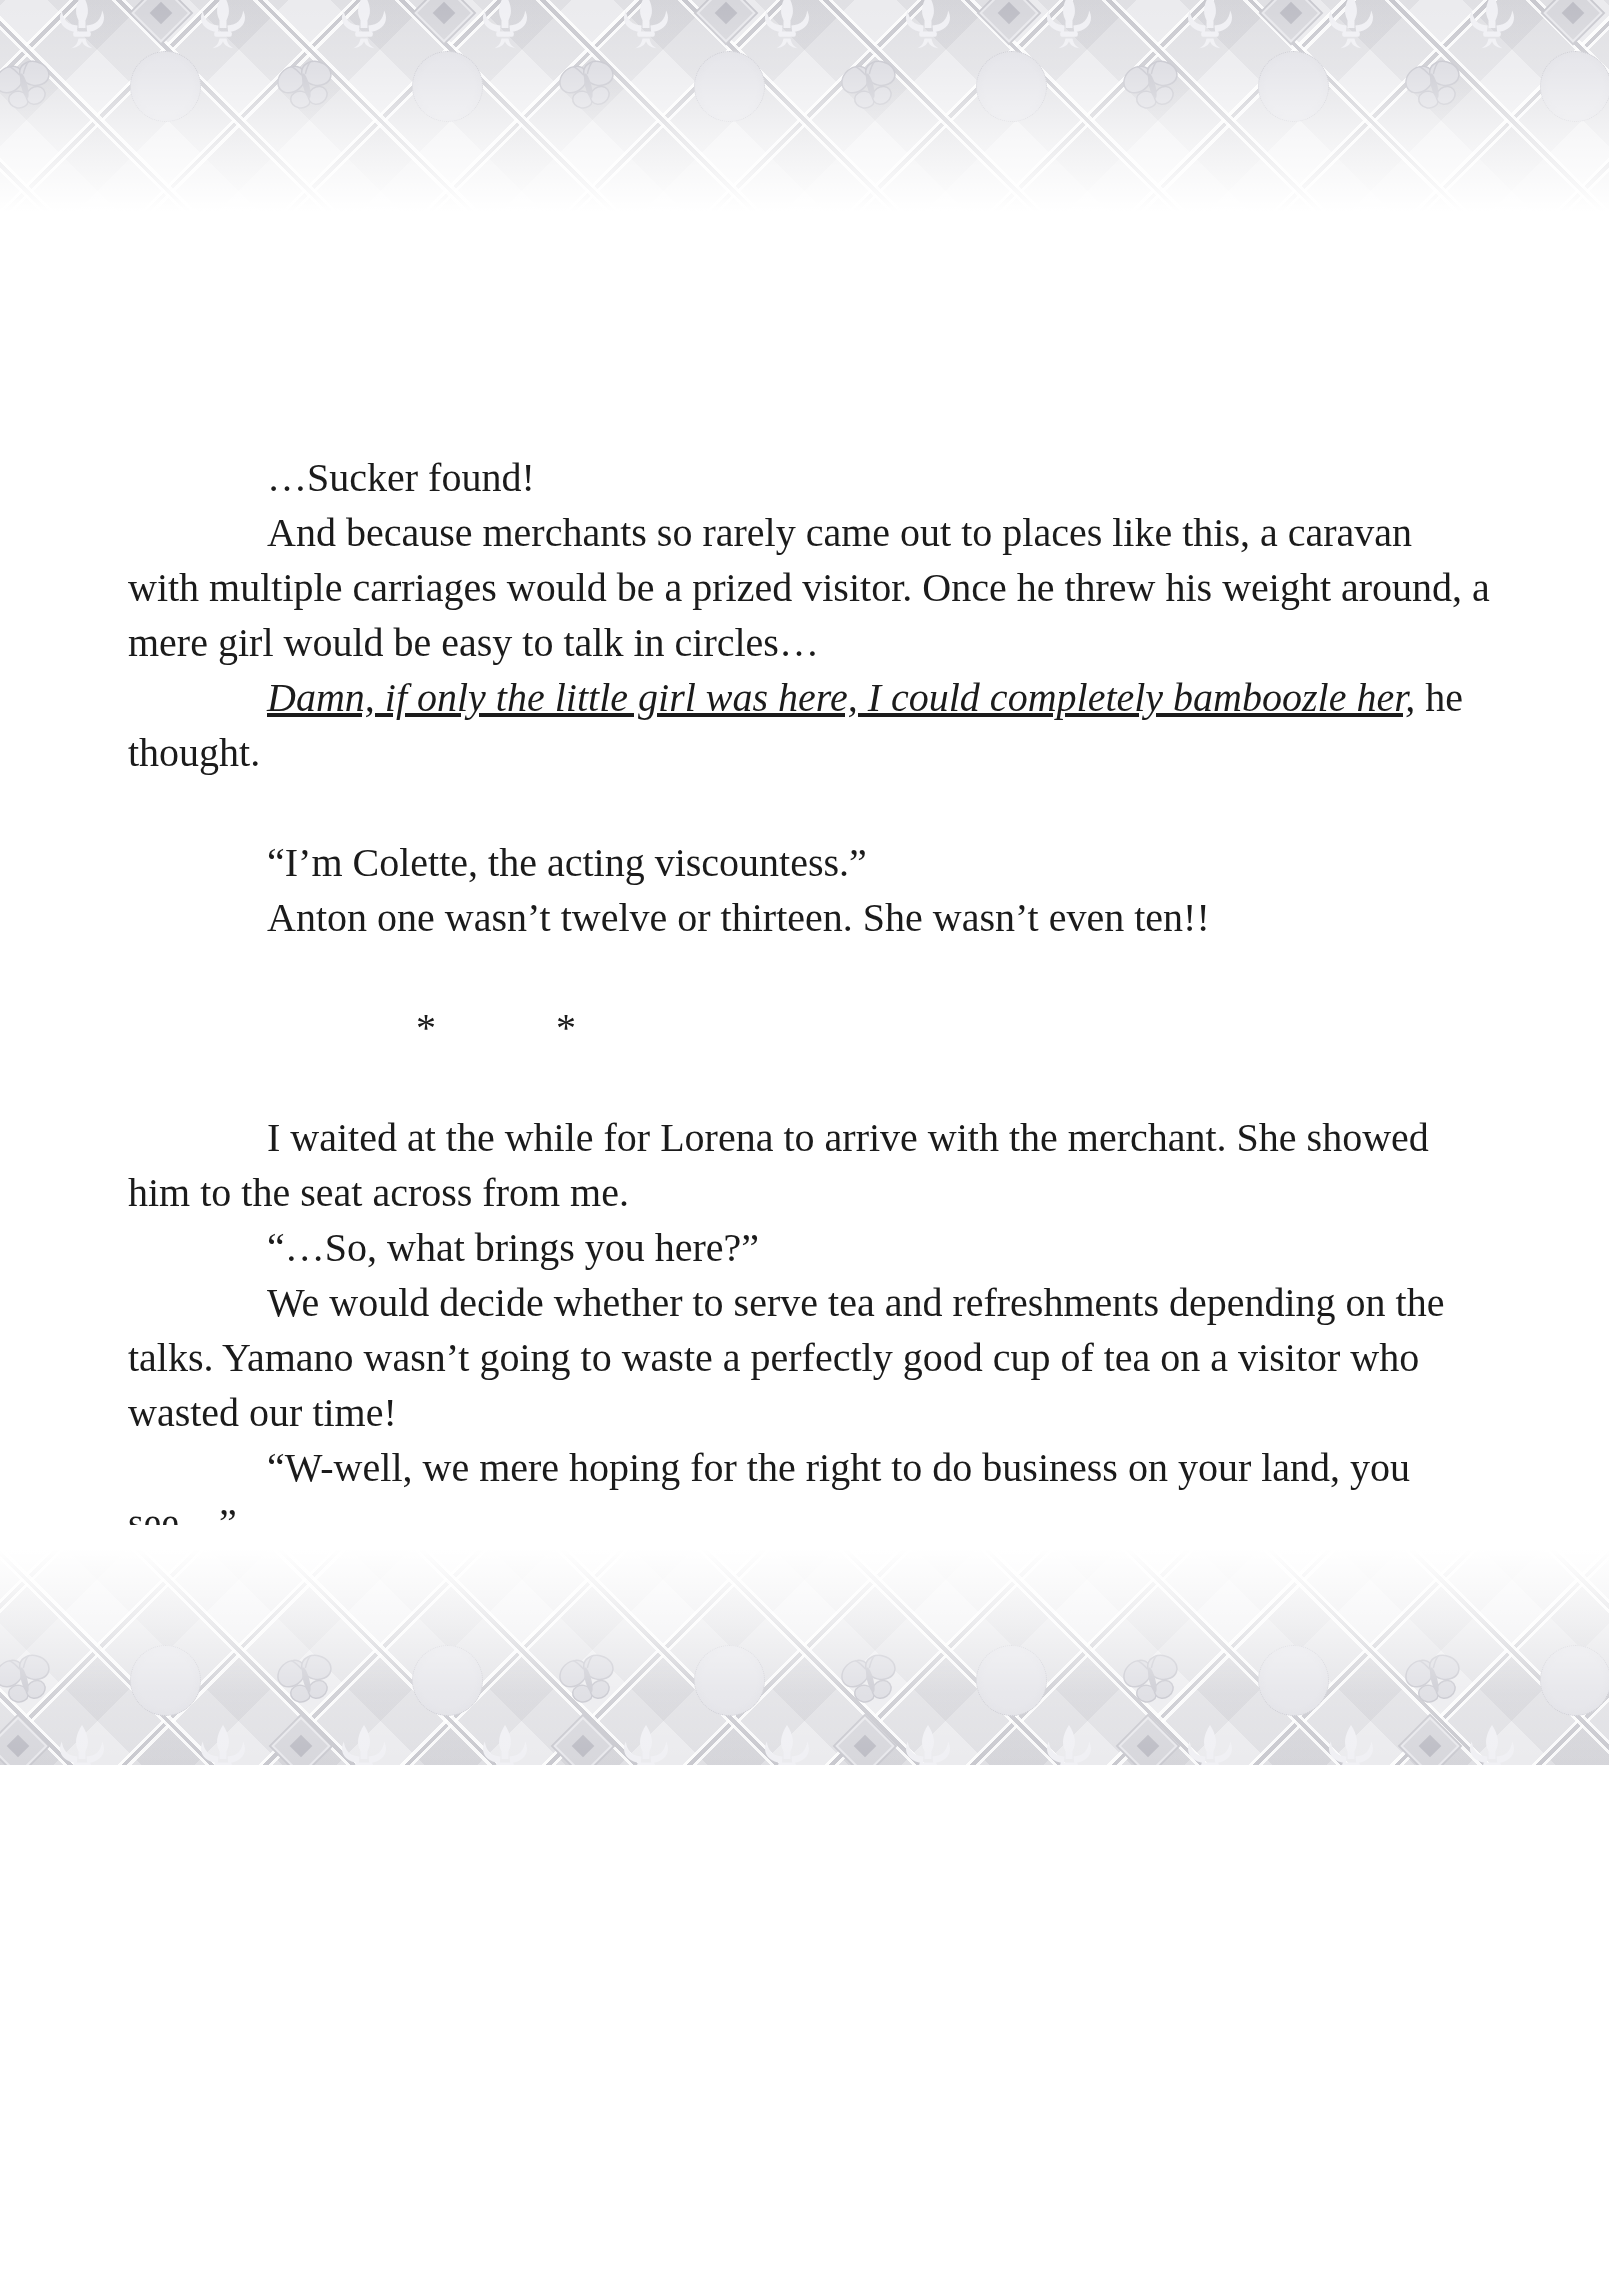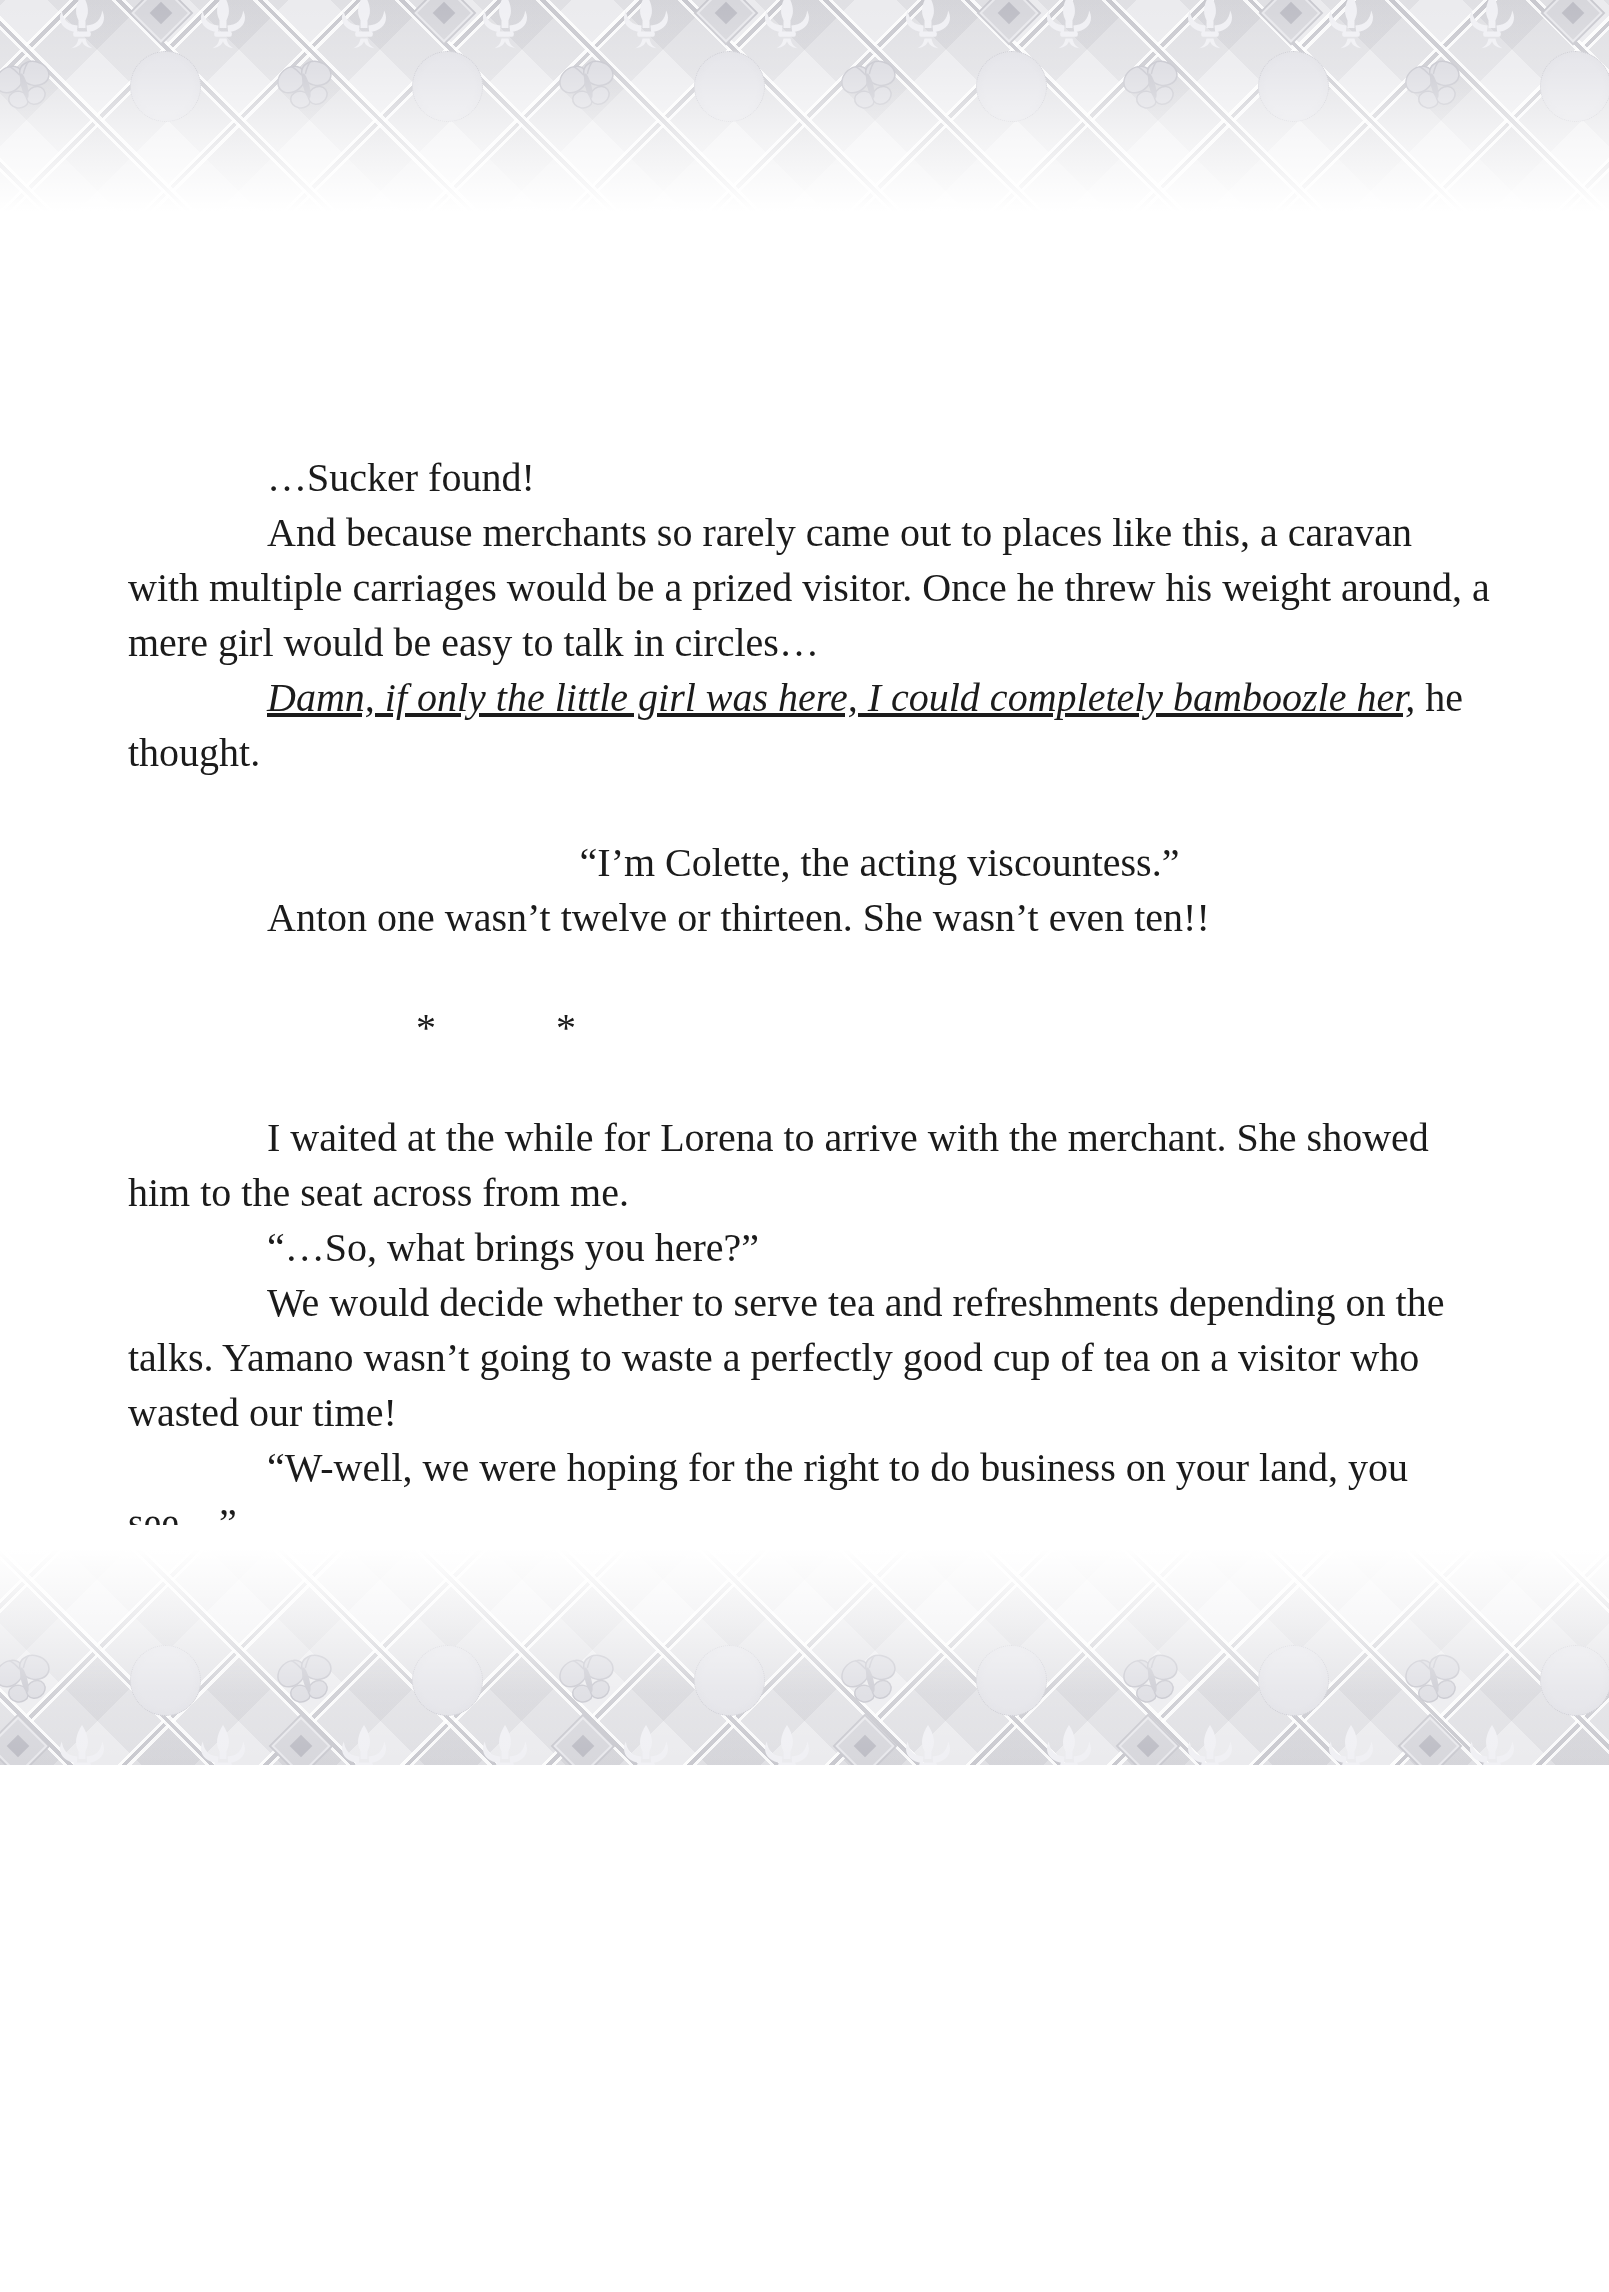--- a/index.html
+++ b/index.html
@@ -92,21 +92,21 @@
     width: 1364px;
     font-size: 40px;
     line-height: 55px;
     color: #1b1b1b;
     text-align: left;
   }
   .para {
     margin: 0;
     text-indent: 139px;
   }
-  .space-before { margin-top: 55px; text-align: center; }
+  .space-before { margin-top: 55px; }
   .ital { font-style: italic; text-decoration: underline; }
   .scene-break {
     margin: 55px 0;
     text-indent: 0;
     padding-left: 288px;
   }
 </style>
 </head>
 <body>
 
@@ -262,21 +262,21 @@
   <div class="text-block">
     <p class="para">…Sucker found!</p>
     <p class="para">And because merchants so rarely came out to places like this, a caravan with multiple carriages would be a prized visitor. Once he threw his weight around, a mere girl would be easy to talk in circles…</p>
     <p class="para"><span class="ital">Damn, if only the little girl was here, I could completely bamboozle her,</span><span> he thought.</span></p>
     <p class="para space-before">“I’m Colette, the acting viscountess.”</p>
     <p class="para">Anton one wasn’t twelve or thirteen. She wasn’t even ten!!</p>
     <p class="para scene-break">*   *</p>
     <p class="para">I waited at the while for Lorena to arrive with the merchant. She showed him to the seat across from me.</p>
     <p class="para">“…So, what brings you here?”</p>
     <p class="para">We would decide whether to serve tea and refreshments depending on the talks. Yamano wasn’t going to waste a perfectly good cup of tea on a visitor who wasted our time!</p>
-    <p class="para">“W-well, we were hoping for the right to do business on your land, you see…”</p>
+    <p class="para">“W-well, we mere hoping for the right to do business on your land, you see…”</p>
   </div>
 
   <div class="band band-bottom">
     <div class="lattice"></div>
 
     <div class="motif-row bfly-row bfly-row-bottom">
       <span>
           <svg class="bfly-svg" viewBox="0 0 66 56">
             <use href="#bfly-shape"></use>
           </svg>

